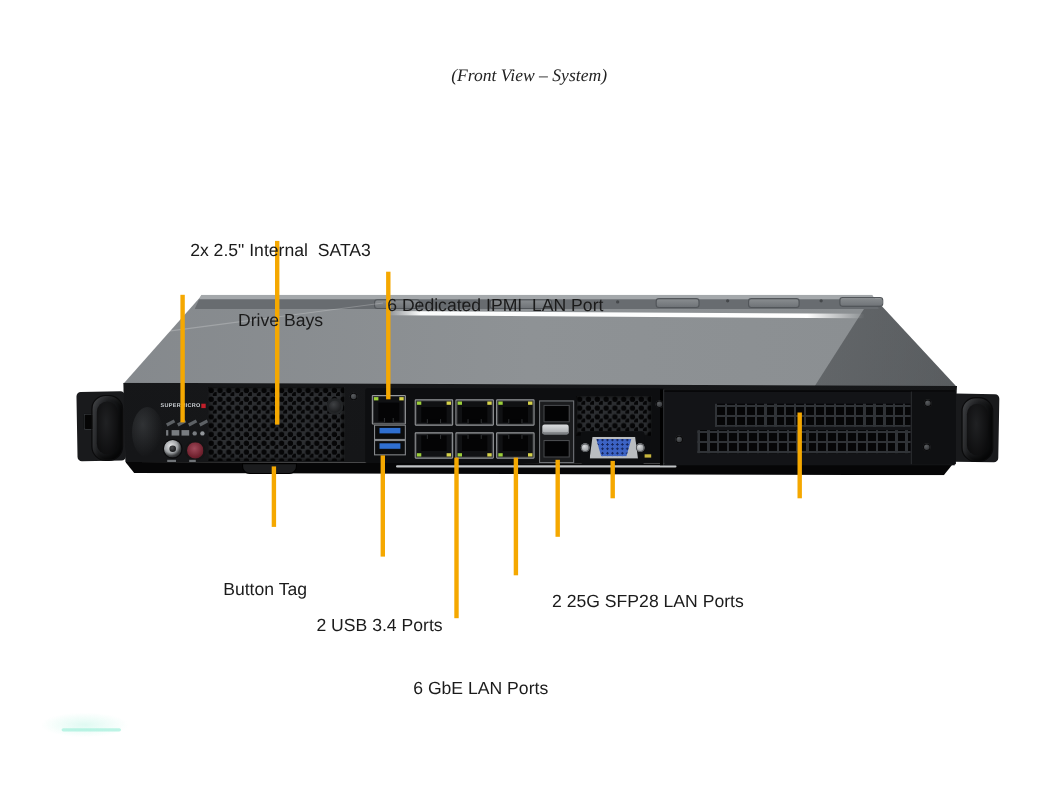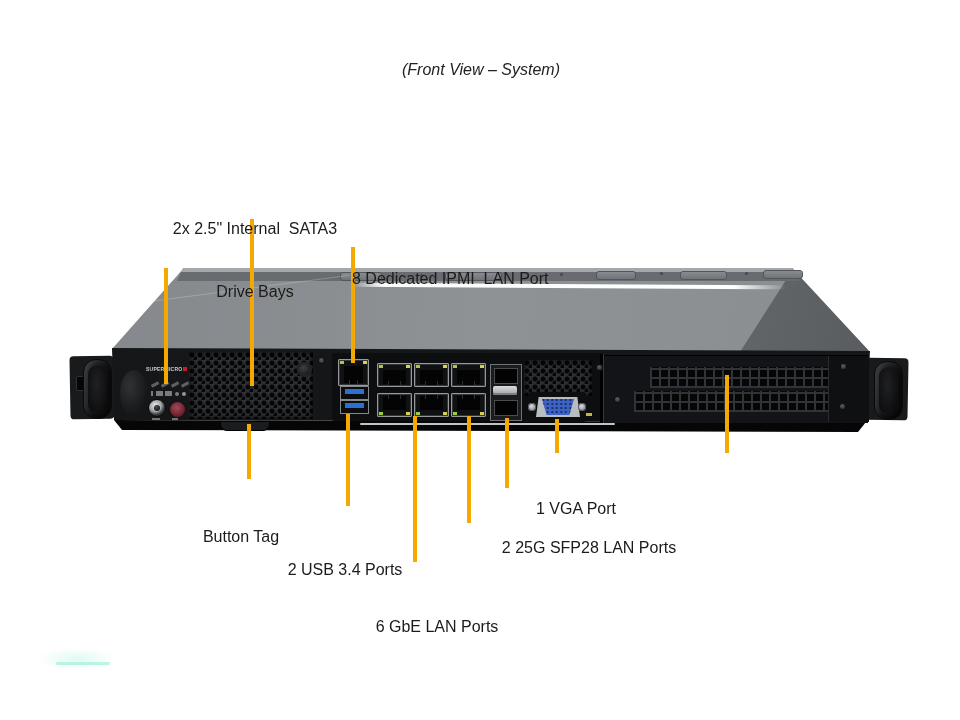--- a/index.html
+++ b/index.html
@@ -2,21 +2,21 @@
 <html><head>
 <meta charset="utf-8">
 <style>
   html,body{margin:0;padding:0;background:#fff;}
   .stage{position:relative;width:960px;height:720px;background:#ffffff;overflow:hidden;
          font-family:"Liberation Sans",sans-serif;}
   
   .callout{position:absolute;color:#1b1b1b;font-size:16px;line-height:21px;white-space:pre;}
   .callout span{display:block;white-space:pre;}
   .cc{transform:translateX(-50%);text-align:center;}
-  .title{position:absolute;color:#222;font-size:16px;font-style:italic;transform:translateX(-50%);}
+  .title{position:absolute;color:#222;font-size:16px;font-style:italic;transform:translateX(-50%);font-family:Liberation Serif, serif;}
   .leader{position:absolute;width:4px;background:#F5A800;}
   
   .abs{position:absolute;}
   .top-face{inset:0;clip-path:polygon(183px 269px,793px 269px,870px 352px,112px 349px);
             background:linear-gradient(93deg,#82868a 0%,#8e9295 50%,#898d90 100%);}
   .top-shade-right{inset:0;clip-path:polygon(793px 269px,870px 352px,740px 352px);
             background:linear-gradient(105deg,rgba(38,41,44,0) 15%,rgba(38,41,44,.5) 85%);}
   .rear-edge-hi{inset:0;clip-path:polygon(183px 268px,793px 268px,795px 272px,181px 272px);background:#a4a8ab;}
   .rear-edge{inset:0;clip-path:polygon(181px 272px,795px 272px,799px 281px,177px 281px);background:#686c70;}
   .latch{position:absolute;height:7px;border:1px solid #52565a;border-radius:3px;
@@ -248,34 +248,31 @@
   <div class="leader" style="left:467px;top:416px;height:107px;"></div>
   <div class="leader" style="left:505px;top:418px;height:70px;"></div>
   <div class="leader" style="left:555px;top:419px;height:34px;"></div>
   <div class="leader" style="left:725px;top:375px;height:78px;"></div>
 
   <div class="callout cc" style="left:255px;top:176px;">
     <span>2x 2.5" Internal  SATA3</span>
     <span>Drive Bays</span>
   </div>
   <div class="callout" style="left:352px;top:226px;">
-    <span>8 Dedicated IPMI  LAN Port</span>
+    <span>6 Dedicated IPMI  LAN Port</span>
   </div>
   <div class="callout cc" style="left:241px;top:484px;">
     <span>Button Tag</span>
   </div>
   <div class="callout cc" style="left:345px;top:517px;">
     <span>2 USB 3.4 Ports</span>
   </div>
   <div class="callout cc" style="left:437px;top:574px;">
     <span>6 GbE LAN Ports</span>
   </div>
   <div class="callout cc" style="left:589px;top:495px;">
     <span>2 25G SFP28 LAN Ports</span>
   </div>
-  <div class="callout cc" style="left:576px;top:456px;">
-    <span>1 VGA Port</span>
-  </div>
 
   <div class="wm">
       <i></i>
     </div>
 </div>
 
 </body></html>

